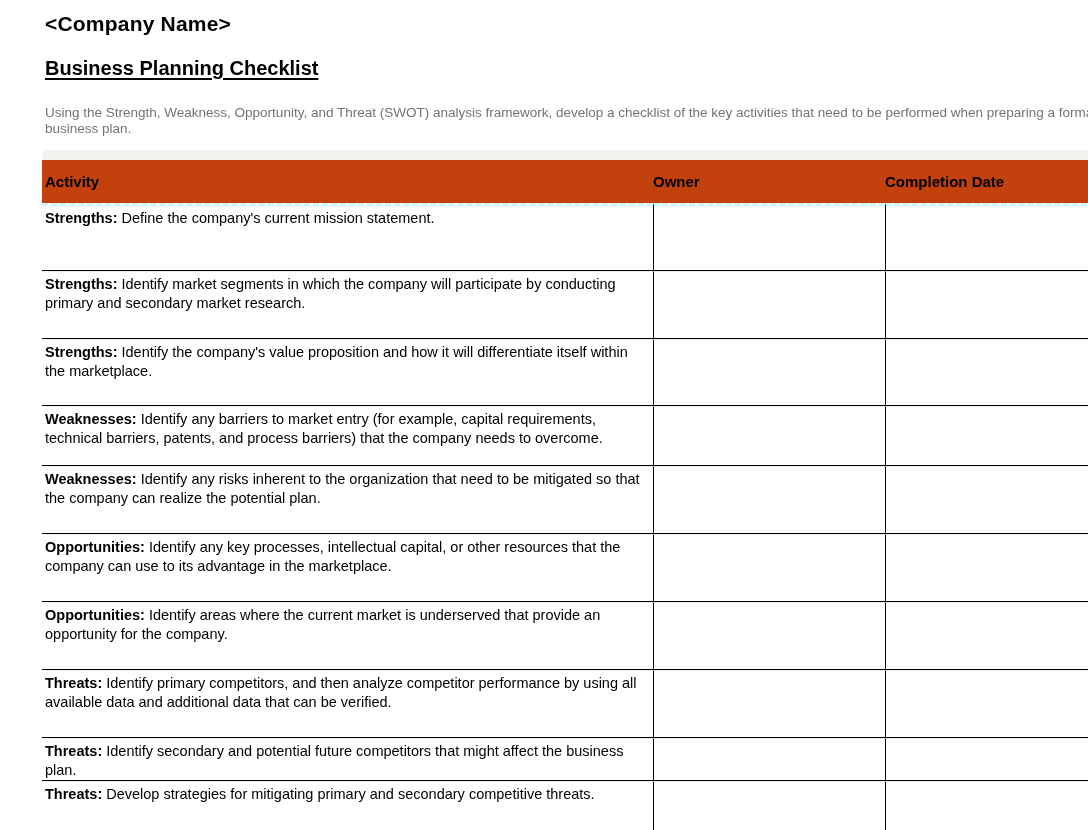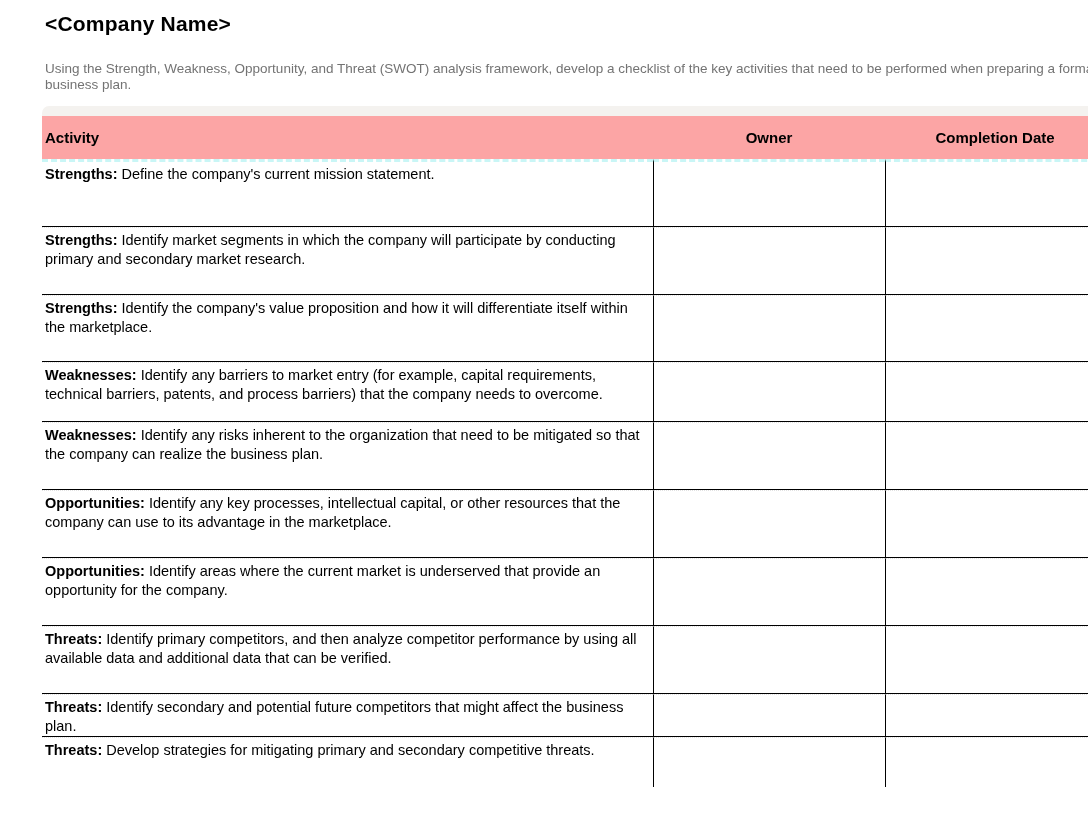--- a/index.html
+++ b/index.html
@@ -36,26 +36,26 @@
     border-radius: 7px 7px 0 0;
   }
 
   table.checklist {
     border-collapse: separate; border-spacing: 0;
     table-layout: fixed;
     width: 1063px;
   }
   thead tr { height: 43px; }
   thead th {
-    background: #fca5a5;
+    background: #c2410c;
     font-size: 15px; font-weight: bold;
     vertical-align: middle;
   }
   th.col-activity { text-align: left; padding-left: 3px; }
-  th.col-owner, th.col-date { text-align: center; }
+  th.col-owner, th.col-date { text-align: left; }
 
   tbody td {
     vertical-align: top;
     padding: 3px 8px 0 3px;
     font-size: 14.5px; line-height: 19px;
     border-bottom: 1px solid #000;
   }
   tbody tr:first-child td { border-top: 3px dashed #c9f6f6; }
   tbody tr:not(:first-child) td { border-top: 1px dotted #e2e2e2; }
   tbody tr:last-child td { border-bottom: none; }
@@ -69,20 +69,21 @@
   .rh-41 { height: 41px; margin-top: 36px; }
   .rh-50 { height: 50px; }
 </style>
 </head>
 <body>
 
 <div class="page">
 
   <h1 class="company-name">&lt;Company Name&gt;</h1>
 
+  <h2 class="doc-title">Business Planning Checklist</h2>
 
   <p class="intro">Using the Strength, Weakness, Opportunity, and Threat (SWOT) analysis framework, develop a checklist of the key activities that need to be performed when preparing a formal business plan.</p>
 
   <div class="table-top-strip"></div>
 
   <table class="checklist">
     <colgroup>
       <col style="width:611px">
       <col style="width:232px">
       <col style="width:220px">
@@ -109,21 +110,21 @@
         <td class="col-activity"><span class="prefix">Strengths:</span><span>Identify the company's value proposition and how it will differentiate itself within the marketplace.</span></td>
         <td class="col-owner"></td>
         <td class="col-date"></td>
       </tr>
       <tr class="rh-60">
         <td class="col-activity"><span class="prefix">Weaknesses:</span><span>Identify any barriers to market entry (for example, capital requirements, technical barriers, patents, and process barriers) that the company needs to overcome.</span></td>
         <td class="col-owner"></td>
         <td class="col-date"></td>
       </tr>
       <tr class="rh-68">
-        <td class="col-activity"><span class="prefix">Weaknesses:</span><span>Identify any risks inherent to the organization that need to be mitigated so that the company can realize the business plan.</span></td>
+        <td class="col-activity"><span class="prefix">Weaknesses:</span><span>Identify any risks inherent to the organization that need to be mitigated so that the company can realize the potential plan.</span></td>
         <td class="col-owner"></td>
         <td class="col-date"></td>
       </tr>
       <tr class="rh-68">
         <td class="col-activity"><span class="prefix">Opportunities:</span><span>Identify any key processes, intellectual capital, or other resources that the company can use to its advantage in the marketplace.</span></td>
         <td class="col-owner"></td>
         <td class="col-date"></td>
       </tr>
       <tr class="rh-68">
         <td class="col-activity"><span class="prefix">Opportunities:</span><span>Identify areas where the current market is underserved that provide an opportunity for the company.</span></td>

